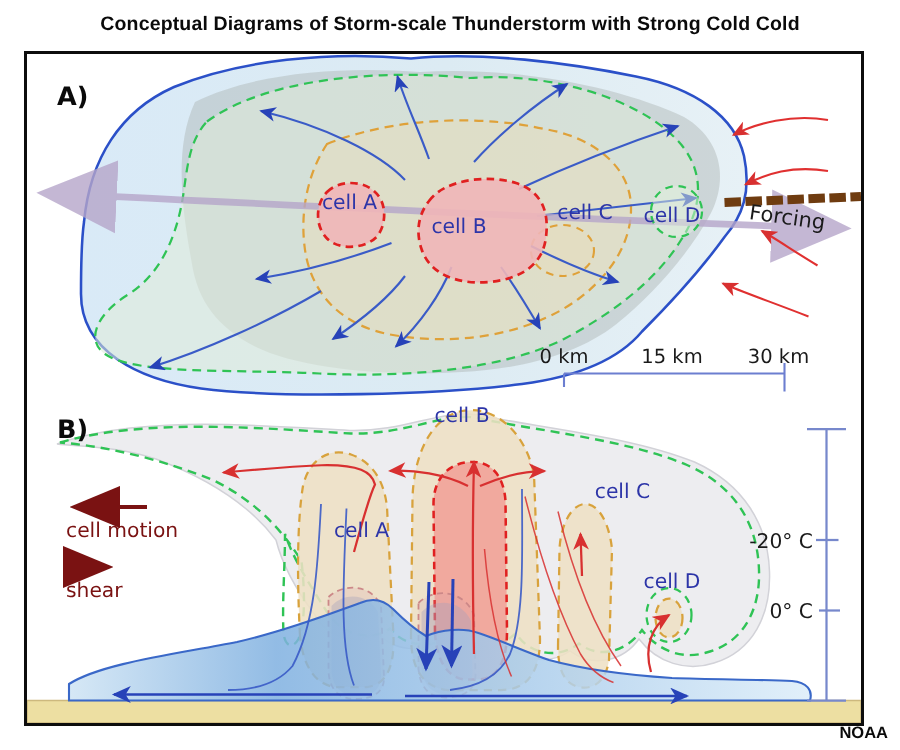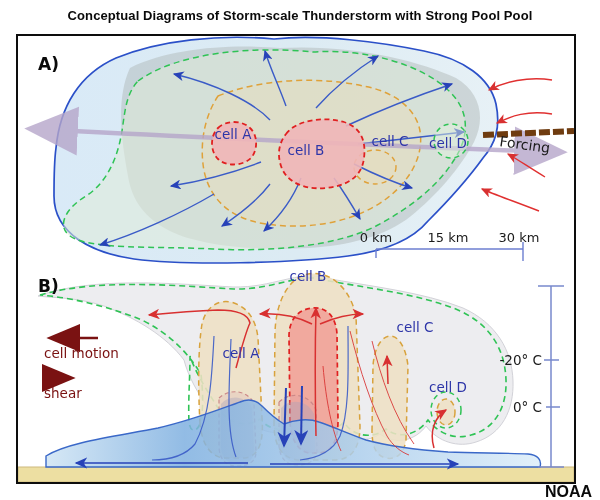--- a/index.html
+++ b/index.html
@@ -13,34 +13,34 @@
     font-size:13px;color:#0a0a0a;letter-spacing:.1px;
   }
   .frame{
     position:absolute;left:16px;top:34px;width:556px;height:446px;
     border:2px solid #0d0d0d;background:#ffffff;
   }
   .frame svg{display:block;}
   .credit{
     position:absolute;top:483px;right:8px;
     font-family:"Liberation Sans",sans-serif;font-weight:bold;
-    font-size:16px;color:#0a0a0a;
+    font-size:11px;color:#0a0a0a;
   }
   text{font-family:"DejaVu Sans",sans-serif;}
   .cellLabel{fill:#2d35a8;font-size:13.5px;}
   .panelLabel{fill:#0a0a0a;font-size:17px;font-weight:bold;}
   .scaleLabel{fill:#1a1a1a;font-size:13px;}
   .tempLabel{fill:#1a1a1a;font-size:13.5px;}
   .maroonLabel{fill:#7a1212;font-size:13.5px;}
   .forcingLabel{fill:#1a1a1a;font-size:14px;}
 </style>
 </head>
 <body>
 
-<div class="title">Conceptual Diagrams of Storm-scale Thunderstorm with Strong Pool Pool</div>
+<div class="title">Conceptual Diagrams of Storm-scale Thunderstorm with Strong Cold Cold</div>
 
 <div class="frame">
 <svg width="556" height="446" viewBox="0 0 556 446">
   <defs>
     <linearGradient id="cpA" x1="0" y1="0" x2="1" y2="0">
       <stop offset="0" stop-color="#d9eaf7"></stop>
       <stop offset="0.55" stop-color="#dcebf3"></stop>
       <stop offset="1" stop-color="#e7f1f6"></stop>
     </linearGradient>
     <linearGradient id="cpB" x1="0" y1="0" x2="1" y2="0">

